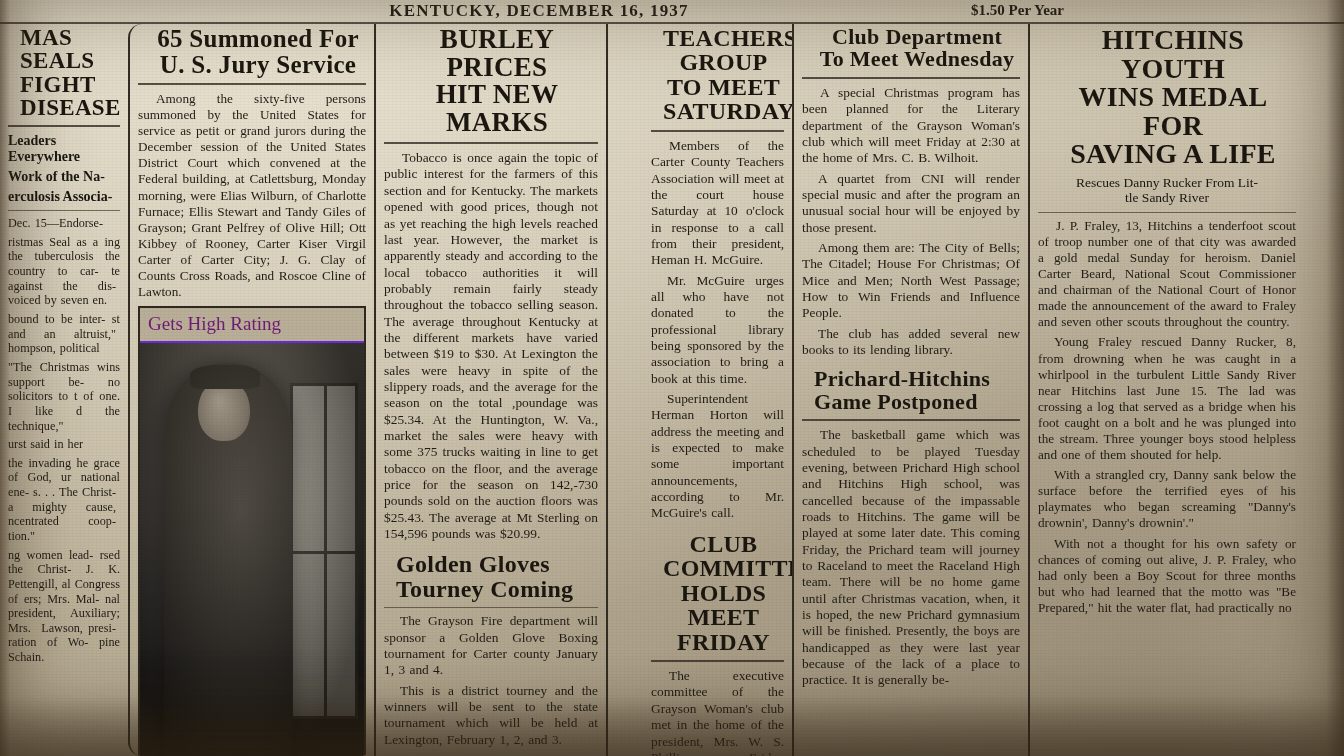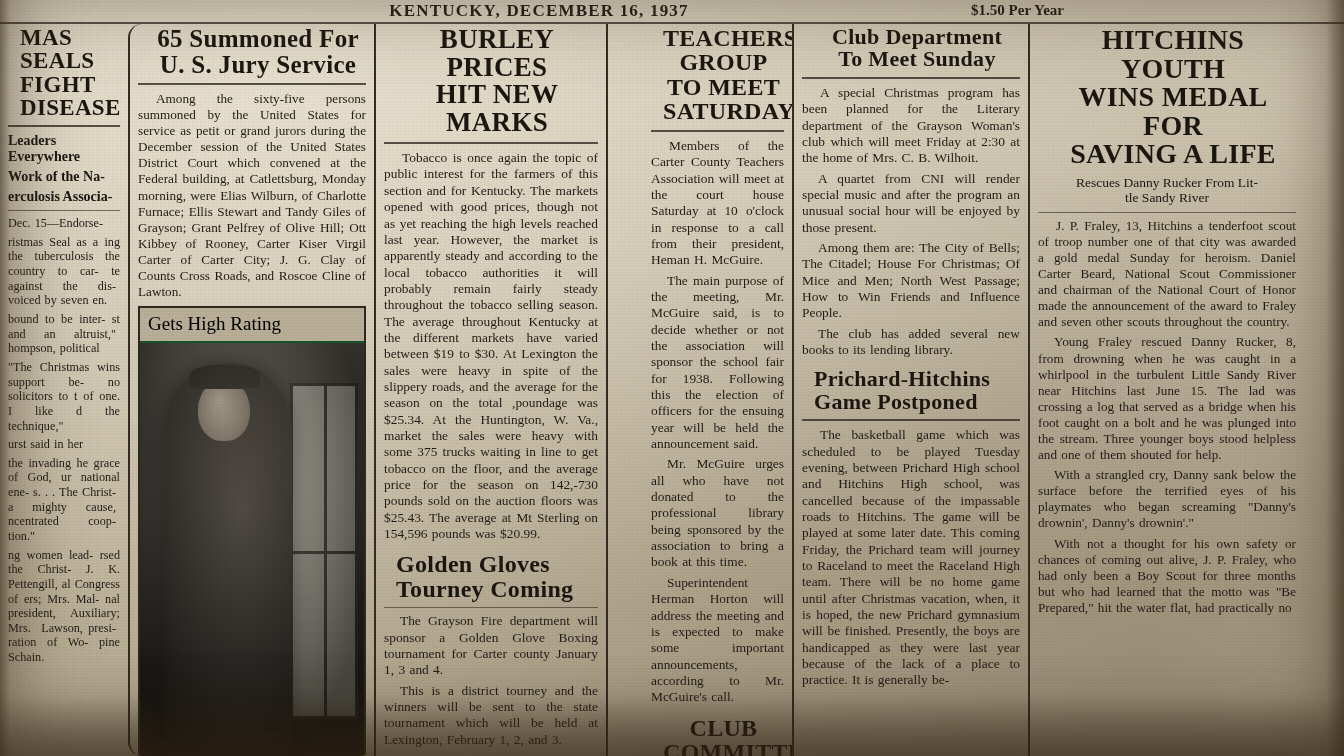--- a/index.html
+++ b/index.html
@@ -122,22 +122,22 @@
   
   .photobox{
     margin:6px 0 0 0;
     border:2px solid #2e281f;
     background:#b9ae97;
   }
   .photo-cap{
     font-family:"Liberation Serif", serif;
     font-size:19px;
     padding:5px 8px 6px 8px;
-    border-bottom:2px solid #14532d;
-    color:#000000;
+    border-bottom:2px solid #6d28d9;
+    color:#701a75;
   }
   .photo{
     position:relative;
     height:420px;
     background:
       linear-gradient(180deg,#6f6a5e 0%,#56514a 25%,#3f3b36 60%,#2c2925 100%);
     overflow:hidden;
   }
   .photo .window{
     position:absolute;right:6px;top:40px;width:62px;height:330px;
@@ -261,38 +261,37 @@
       <p class="body">This is a district tourney and the winners will be sent to the state tournament which will be held at Lexington, February 1, 2, and 3.</p>
     </div>
 
     <div class="col c3">
       <h1 class="hl hl-md" style="font-size:24px;">
         <span>TEACHERS GROUP</span><br>
         <span>TO MEET SATURDAY</span>
       </h1>
       <div class="rule"></div>
       <p class="body first">Members of the Carter County Teachers Association will meet at the court house Saturday at 10 o'clock in response to a call from their president, Heman H. McGuire.</p>
-      <p class="body">The main purpose of the meeting, Mr. McGuire said, is to decide whether or not the association will sponsor the school fair for 1938.  Following this the election of officers for the ensuing year will  be  held  the  announcement said.</p>
       <p class="body">Mr. McGuire urges all who have not donated to the professional library being sponsored by the association to bring a book at this time.</p>
       <p class="body">Superintendent Herman Horton will address the meeting and is expected to make some important announcements, according to Mr. McGuire's call.</p>
 
       <h1 class="hl hl-md" style="font-size:24px;margin-top:10px;">
         <span>CLUB COMMITTEE</span><br>
         <span>HOLDS MEET FRIDAY</span>
       </h1>
       <div class="rule"></div>
       <p class="body first">The executive committee of the Grayson Woman's club met in the home of the president, Mrs. W. S. Phillips, Friday evening, December 10th.</p>
       <p class="body">This  was  strictly  a  business meeting and many plans were completed.</p>
 
     </div>
 
     <div class="col c4">
       <h1 class="hl hl-serif" style="font-size:22px;text-align:center;">
         <span>Club Department</span><br>
-        <span>To Meet Sunday</span>
+        <span>To Meet Wednesday</span>
       </h1>
       <div class="rule"></div>
       <p class="body first">A special Christmas program has been planned for the Literary department of the Grayson Woman's club which will meet Friday at 2:30 at the home of Mrs.  C.  B. Wilhoit.</p>
       <p class="body">A quartet from CNI will render special music and after the program an unusual social hour will be enjoyed by those present.</p>
       <p class="body">Among them are: The City of Bells; The Citadel;  House For Christmas;  Of  Mice  and  Men; North West Passage; How to Win Friends and Influence People.</p>
       <p class="body">The club has added several new books to its lending library.</p>
 
       <h1 class="hl hl-serif" style="font-size:22px;text-align:left;margin-top:10px;">
         <span>Prichard-Hitchins</span><br>
         <span>Game Postponed</span>

